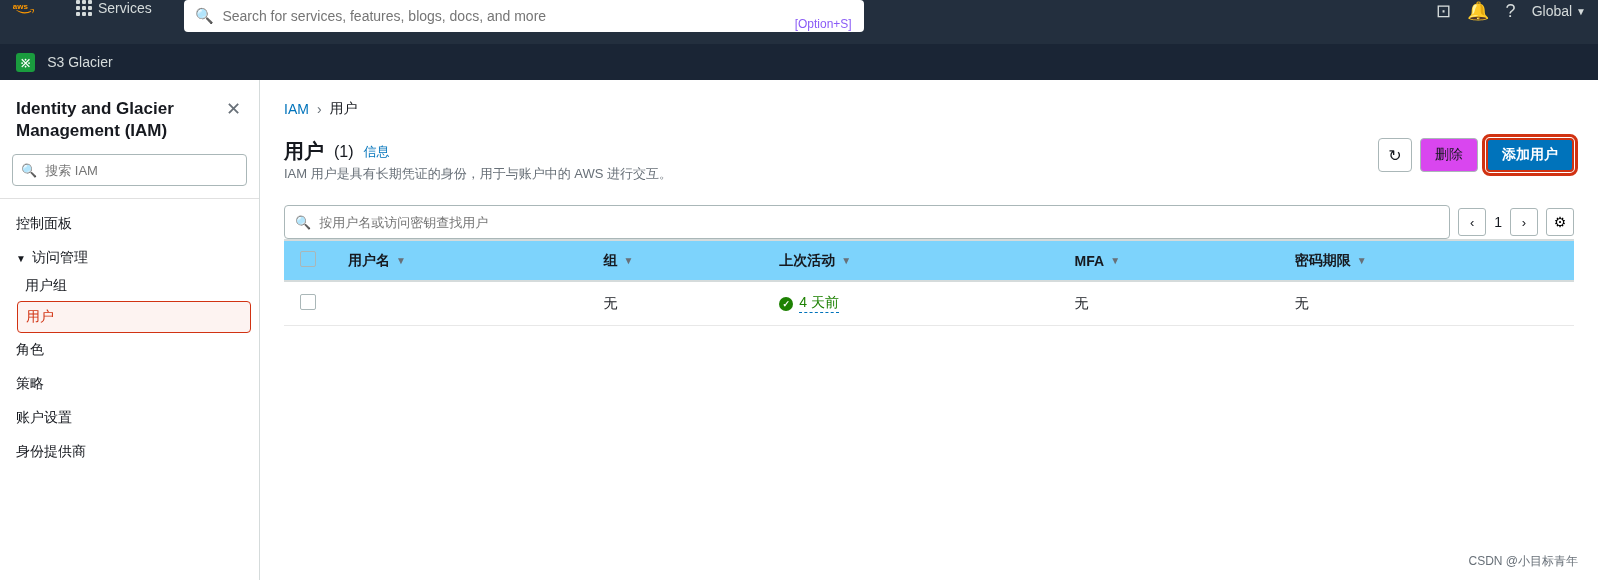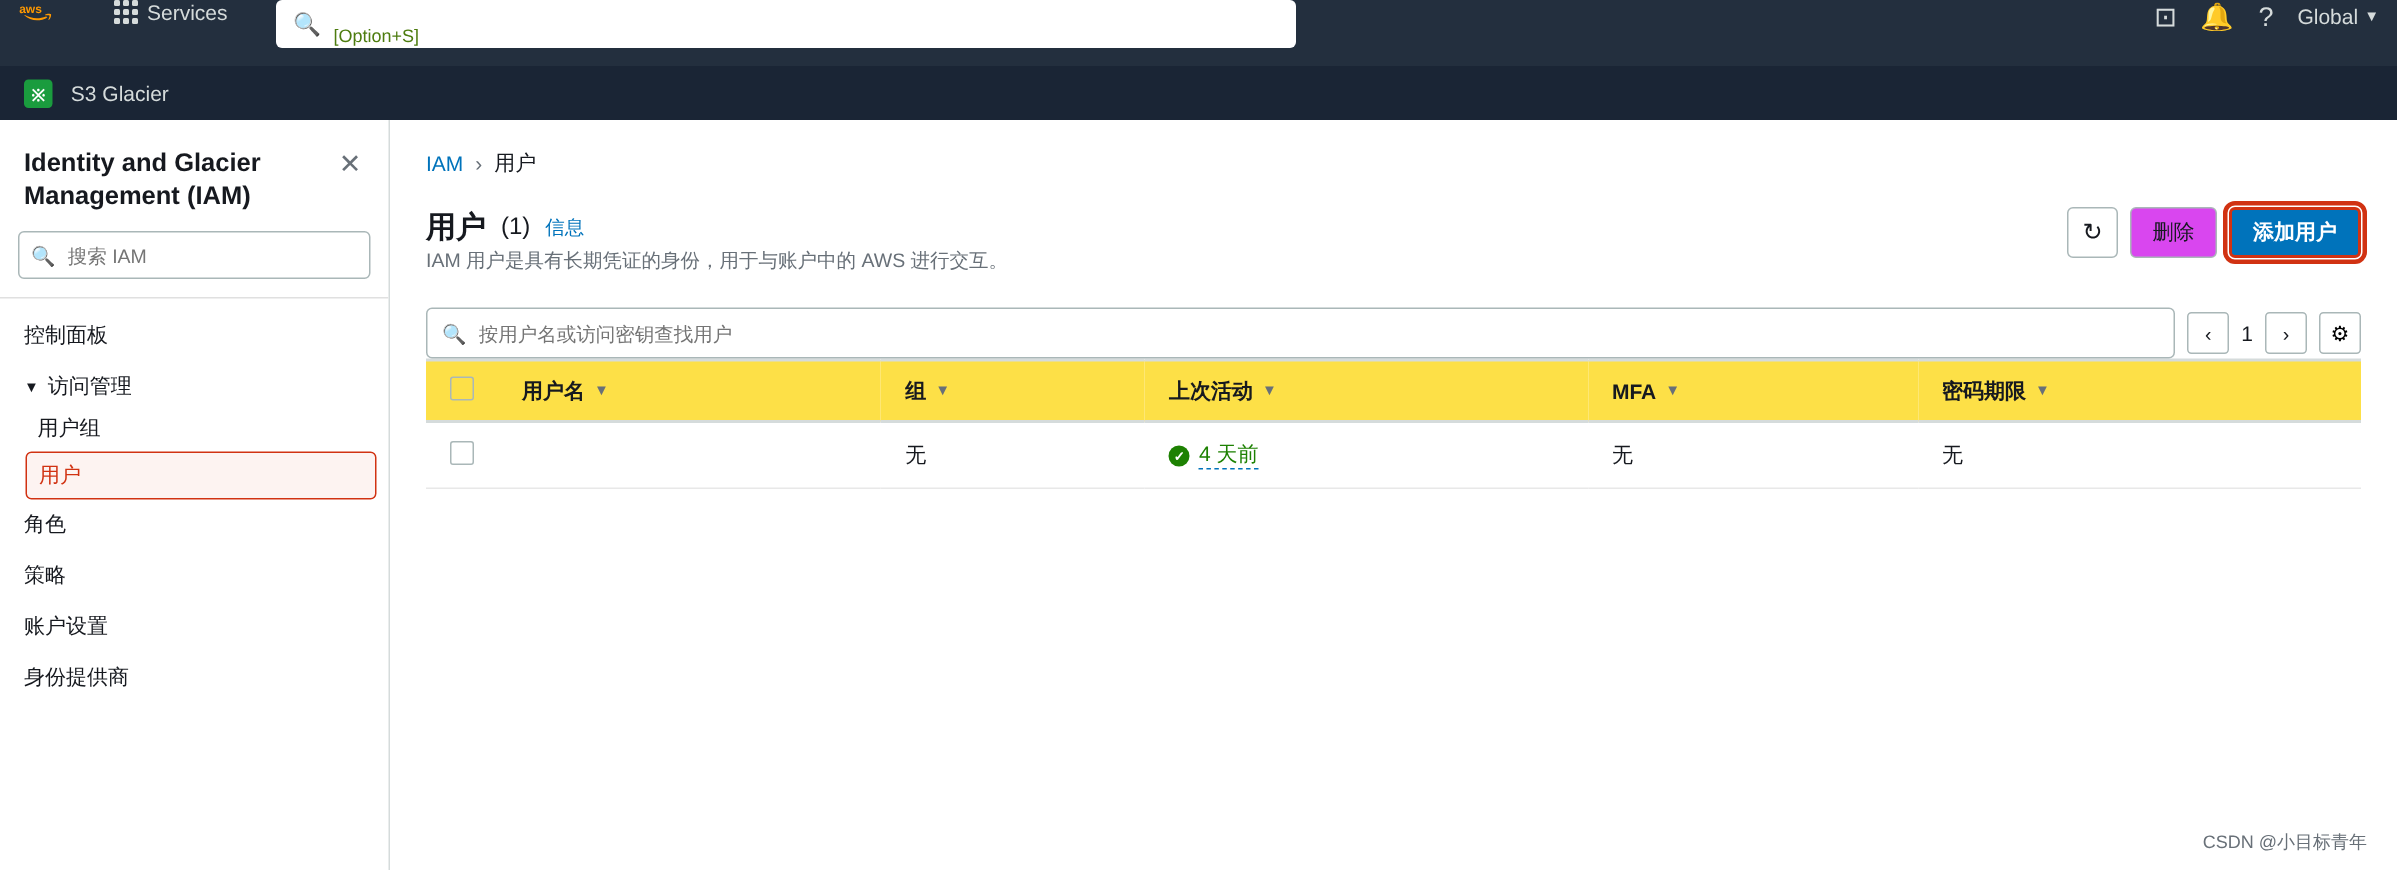--- a/index.html
+++ b/index.html
@@ -60,21 +60,21 @@
     }
     .search-bar input {
       border: none;
       outline: none;
       font-size: 14px;
       color: #687078;
       width: 100%;
       background: transparent;
     }
     .search-bar .shortcut {
-      color: #4d7c0f;
+      color: #8b5cf6;
       font-size: 12px;
       white-space: nowrap;
       margin-top: 16px;
     }
     .nav-icons {
       display: flex;
       align-items: center;
       gap: 16px;
       margin-left: auto;
     }
@@ -376,21 +376,21 @@
       font-size: 14px;
     }
 
     
     .data-table {
       width: 100%;
       border-collapse: collapse;
       margin-top: 0;
     }
     .data-table thead tr {
-      background: #fde047;
+      background: #7dd3fc;
       border-top: 2px solid #d5dbdb;
       border-bottom: 2px solid #d5dbdb;
       margin-top: 16px;
     }
     .data-table th {
       padding: 10px 16px;
       text-align: left;
       font-size: 14px;
       font-weight: 700;
       color: #16191f;
@@ -480,20 +480,21 @@
         <span></span>
       <span></span>
         <span></span>
         <span></span>
     </span>
     <span>Services</span>
   </button>
 
   <div class="search-bar">
     <span style="color:#687078;font-size:15px;">🔍</span>
+    <input type="text" placeholder="Search for services, features, blogs, docs, and more" style="">
     <span class="shortcut">[Option+S]</span>
   </div>
 
   <div class="nav-icons">
     <span class="nav-icon">⊡</span>
     <span class="nav-icon">🔔</span>
     <span class="nav-icon">?</span>
     <button class="global-btn">
       <span>Global</span>
       <span style="font-size:10px;">▼</span>

